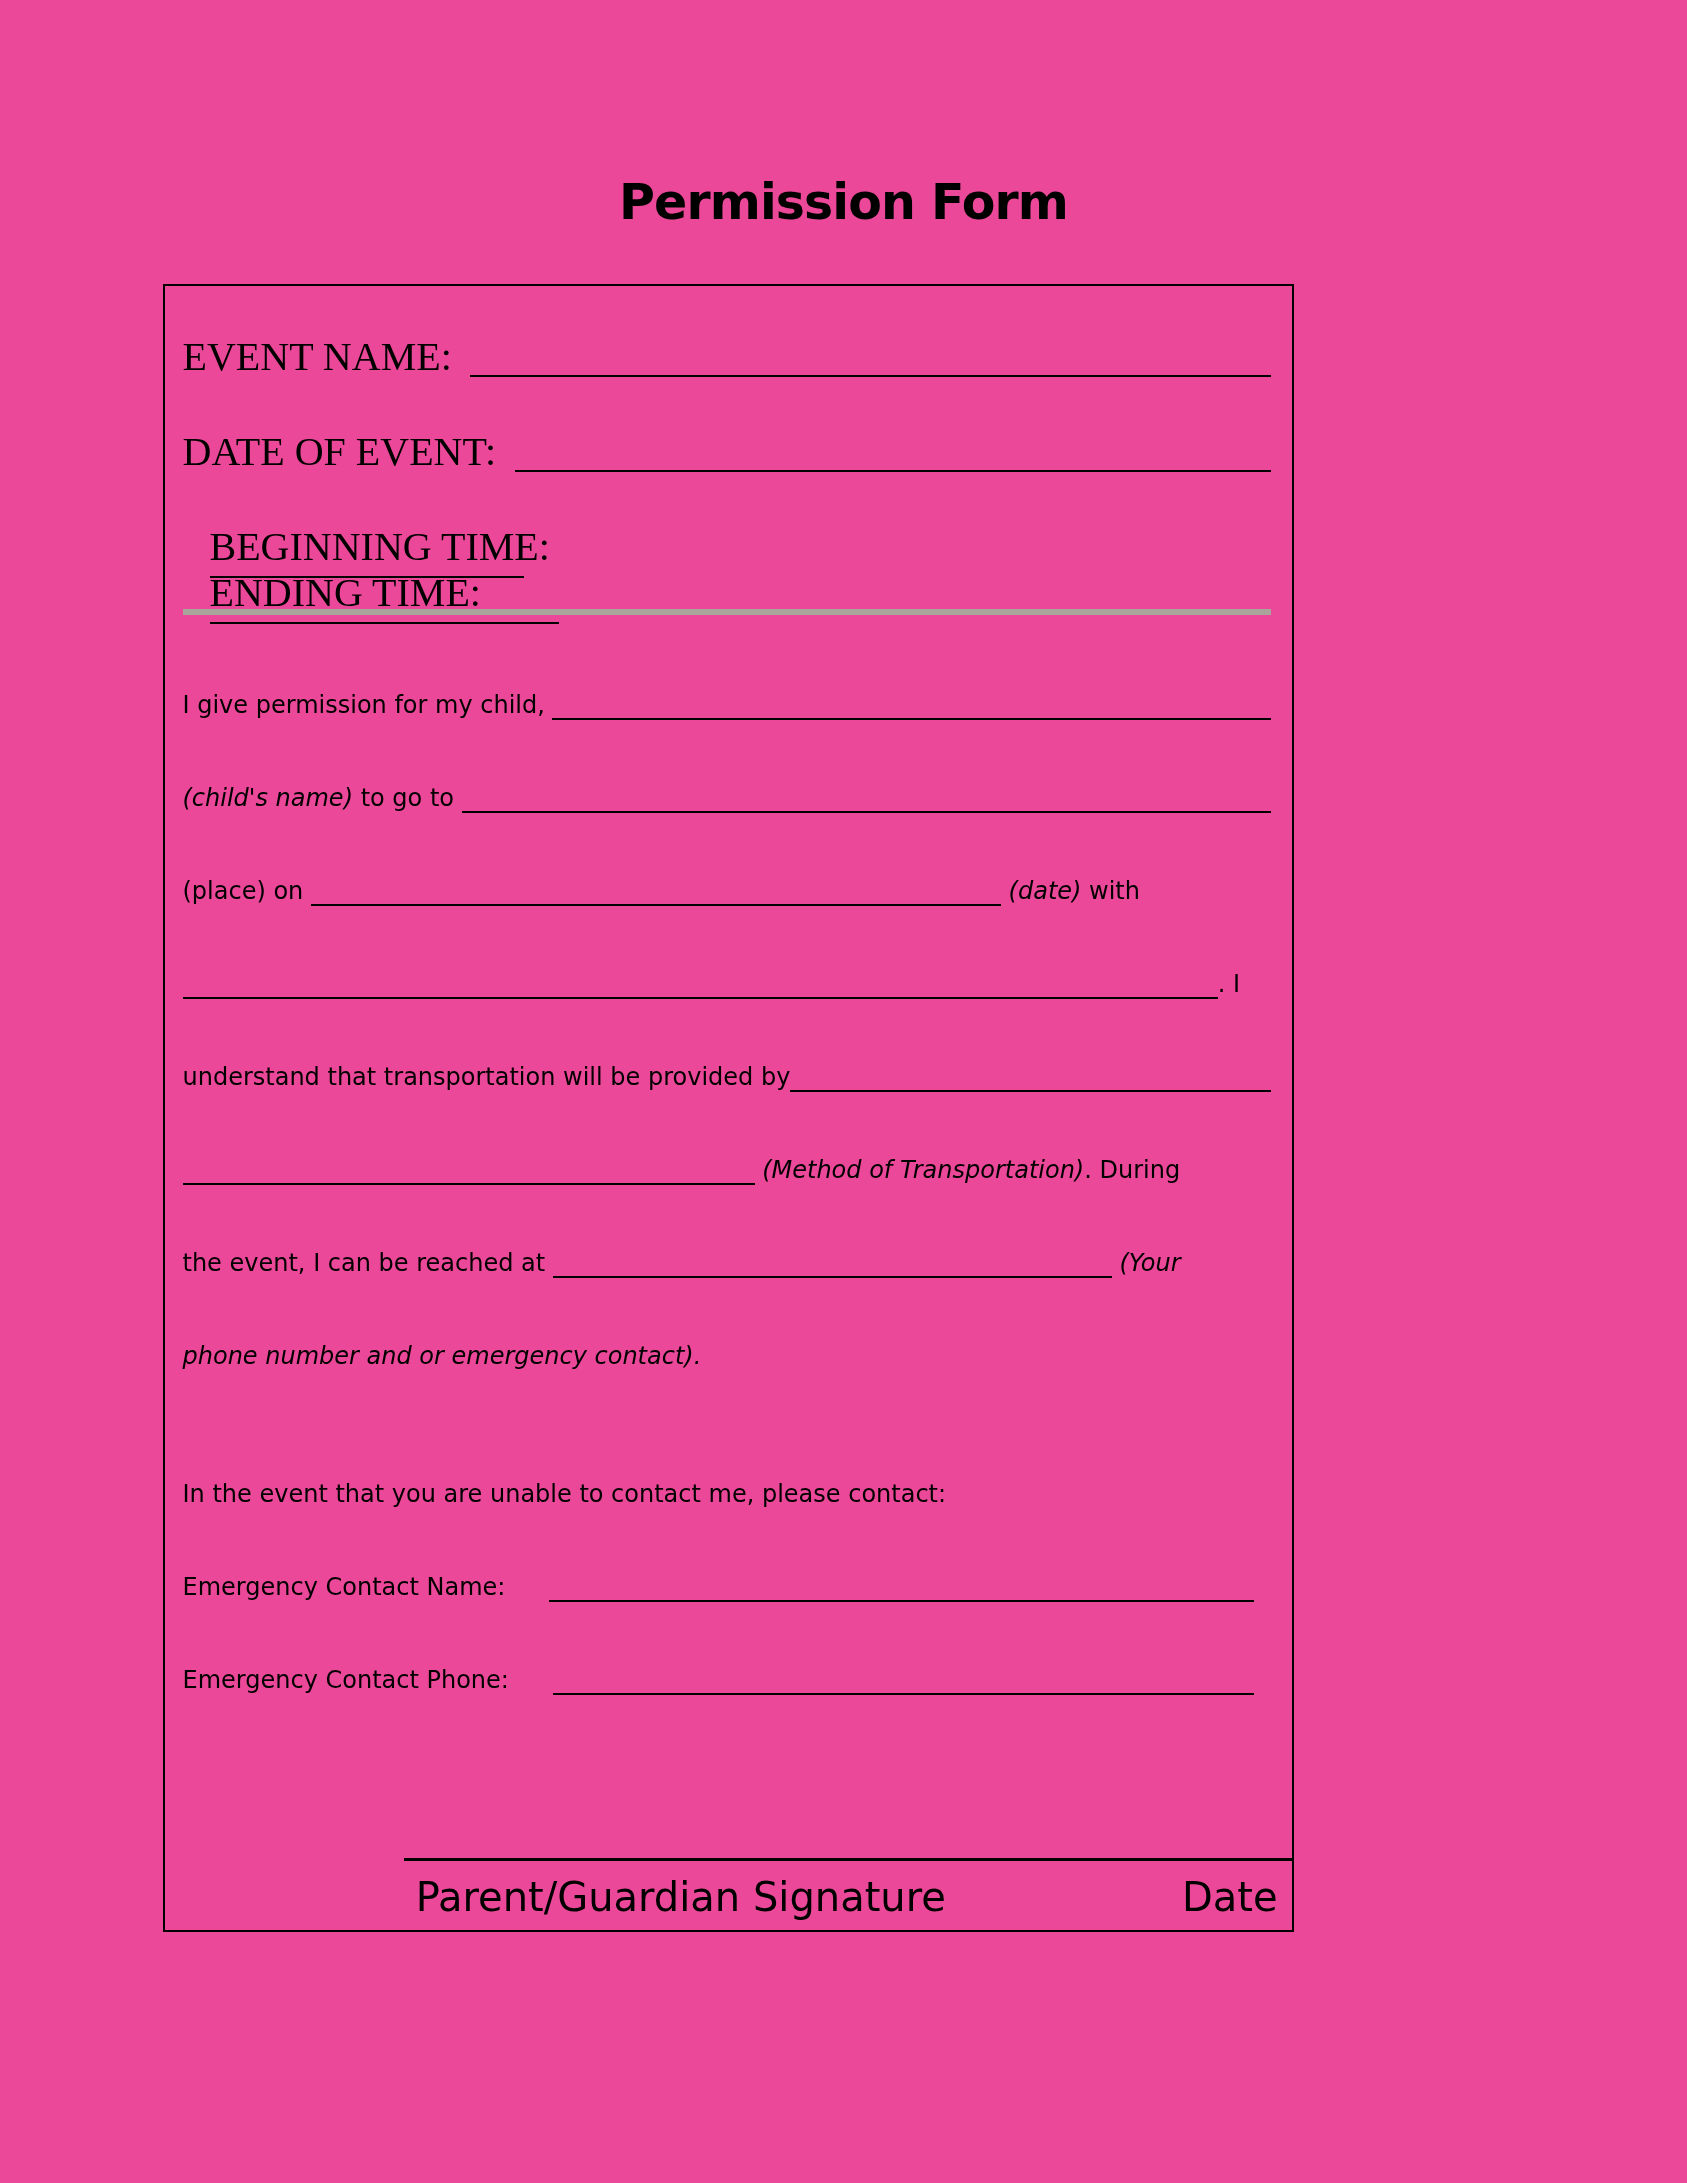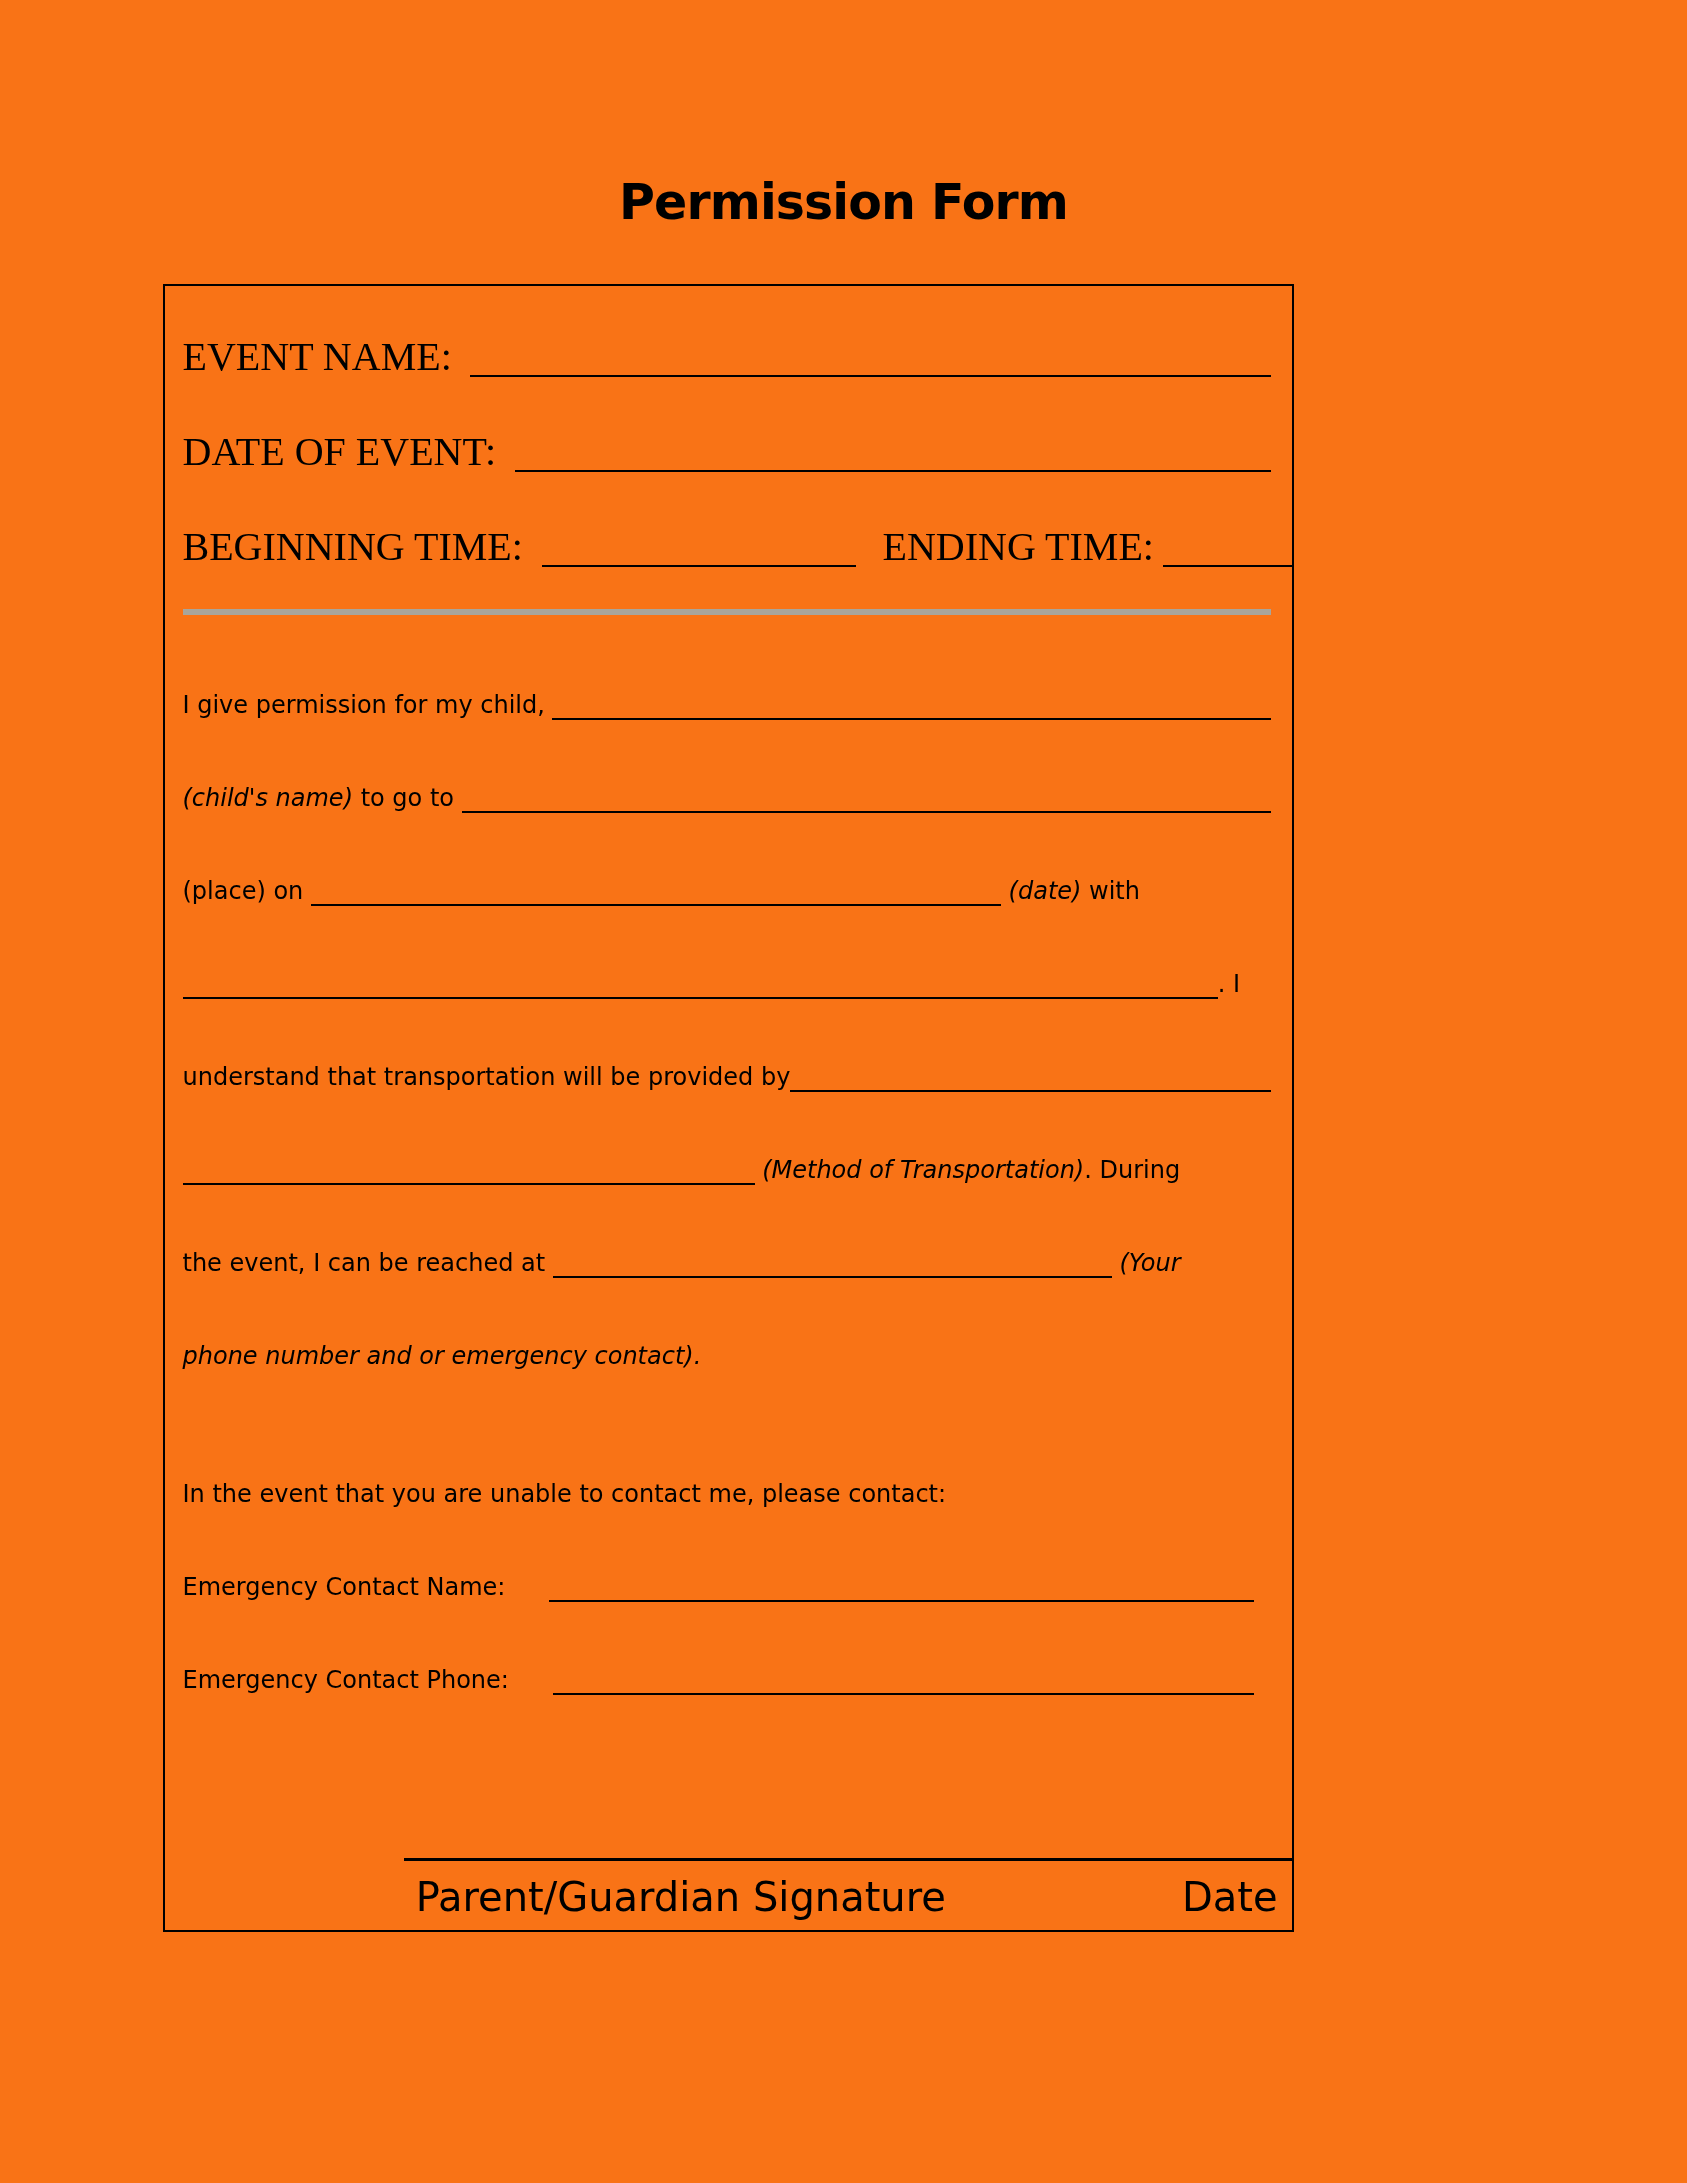--- a/index.html
+++ b/index.html
@@ -5,21 +5,21 @@
   html, body {
     margin: 0;
     padding: 0;
     background: #ffffff;
     color: #000000;
   }
   .page {
     position: relative;
     width: 1687px;
     height: 2184px;
-    background: #f97316;
+    background: #ec4899;
     font-family: "DejaVu Sans", sans-serif;
     overflow: hidden;
   }
   .page-title {
     margin: 0;
     padding-top: 176px;
     text-align: center;
     font-family: "DejaVu Sans", sans-serif;
     font-weight: bold;
     font-size: 49px;
@@ -40,21 +40,21 @@
   .hrow {
     display: flex;
     align-items: baseline;
     height: 44px;
     line-height: 44px;
     margin-bottom: 51px;
     font-family: "Liberation Serif", "DejaVu Serif", serif;
     font-size: 40px;
     white-space: pre;
   }
-  .hrow.last { margin-bottom: 0; }
+  .hrow.last { margin-bottom: 0; flex-direction: column; }
   .hlabel { white-space: pre; }
   .hlabel.second { margin-left: 27px; }
   
   .blank {
     flex: 0 0 auto;
     height: 0;
     border-bottom: 2.6px solid #000000;
     position: relative;
     top: 7px;
   }

